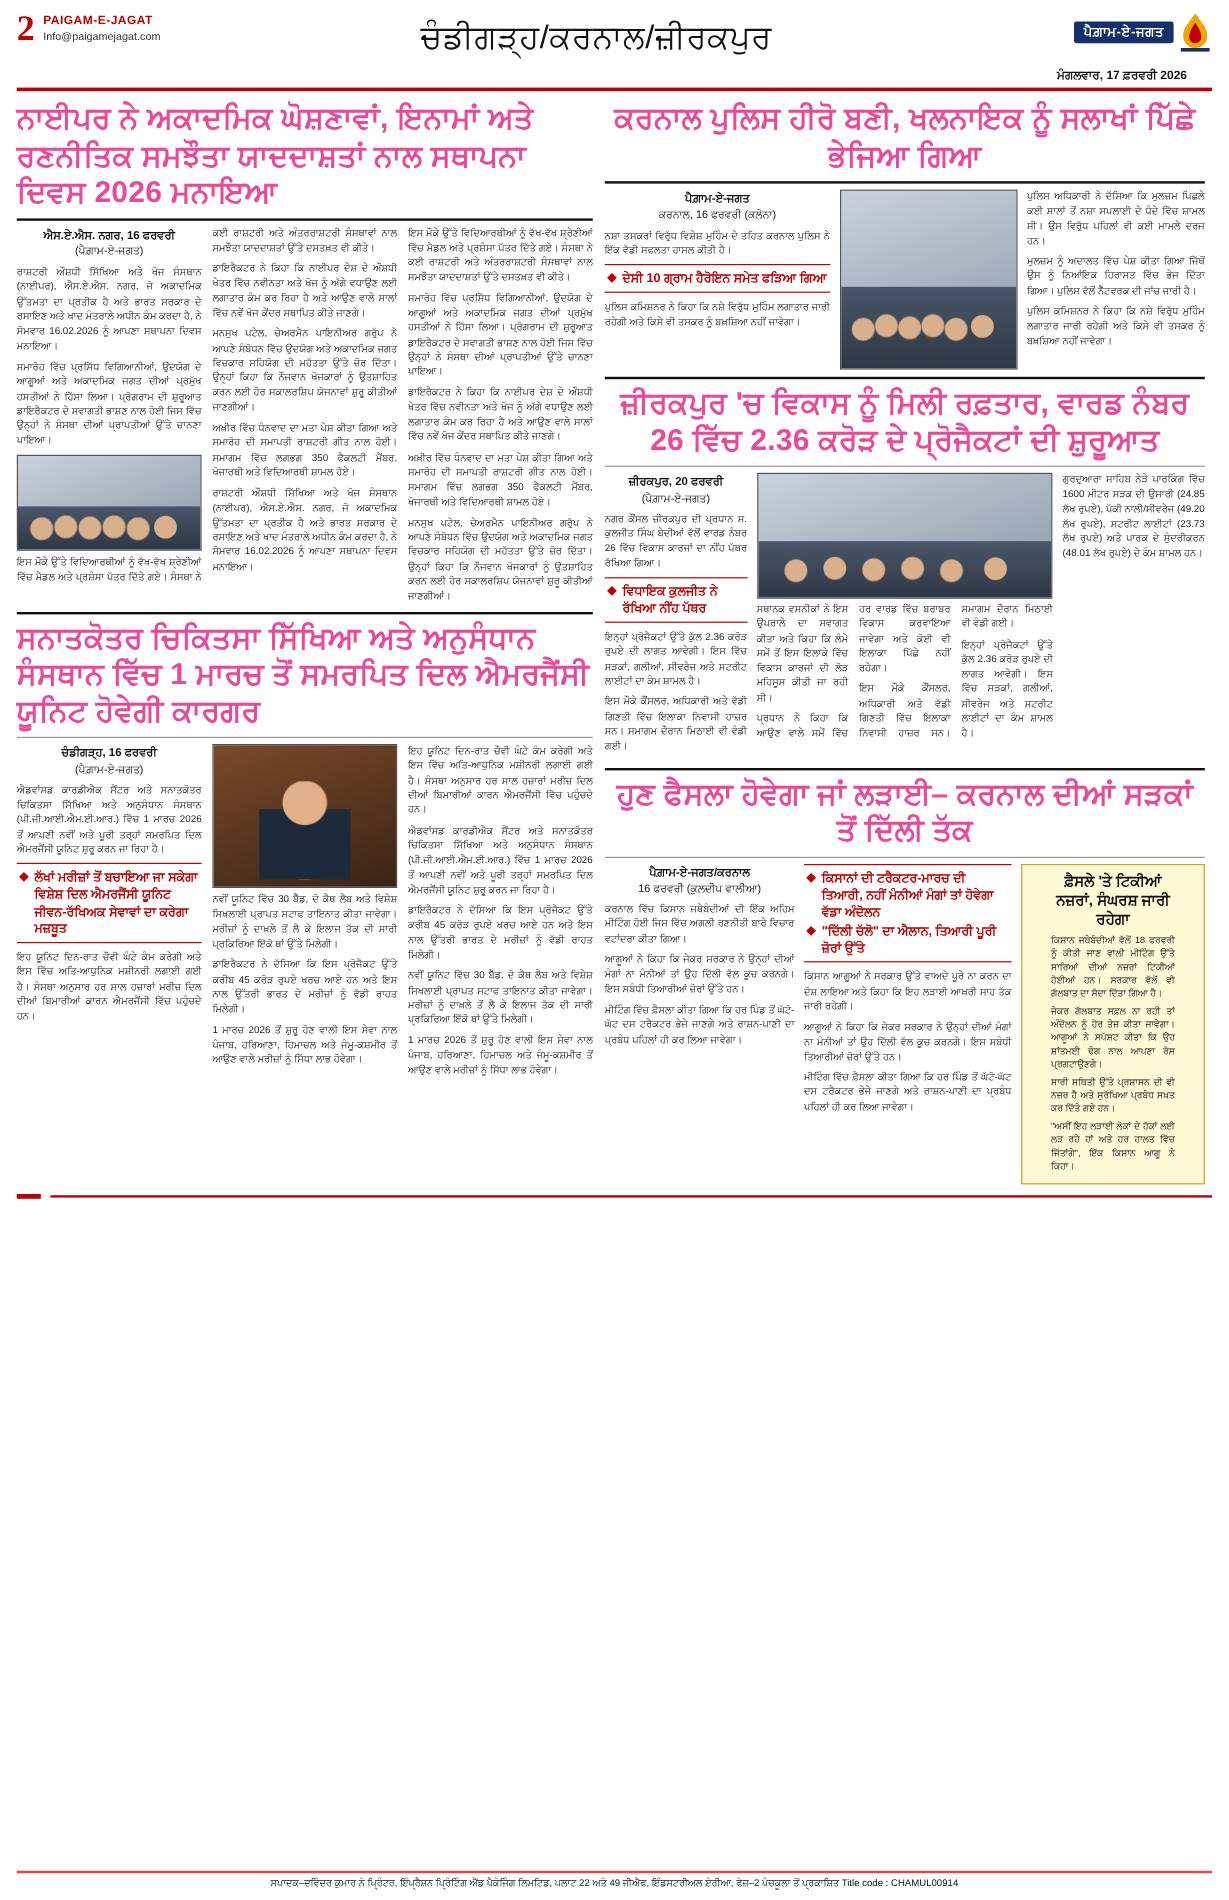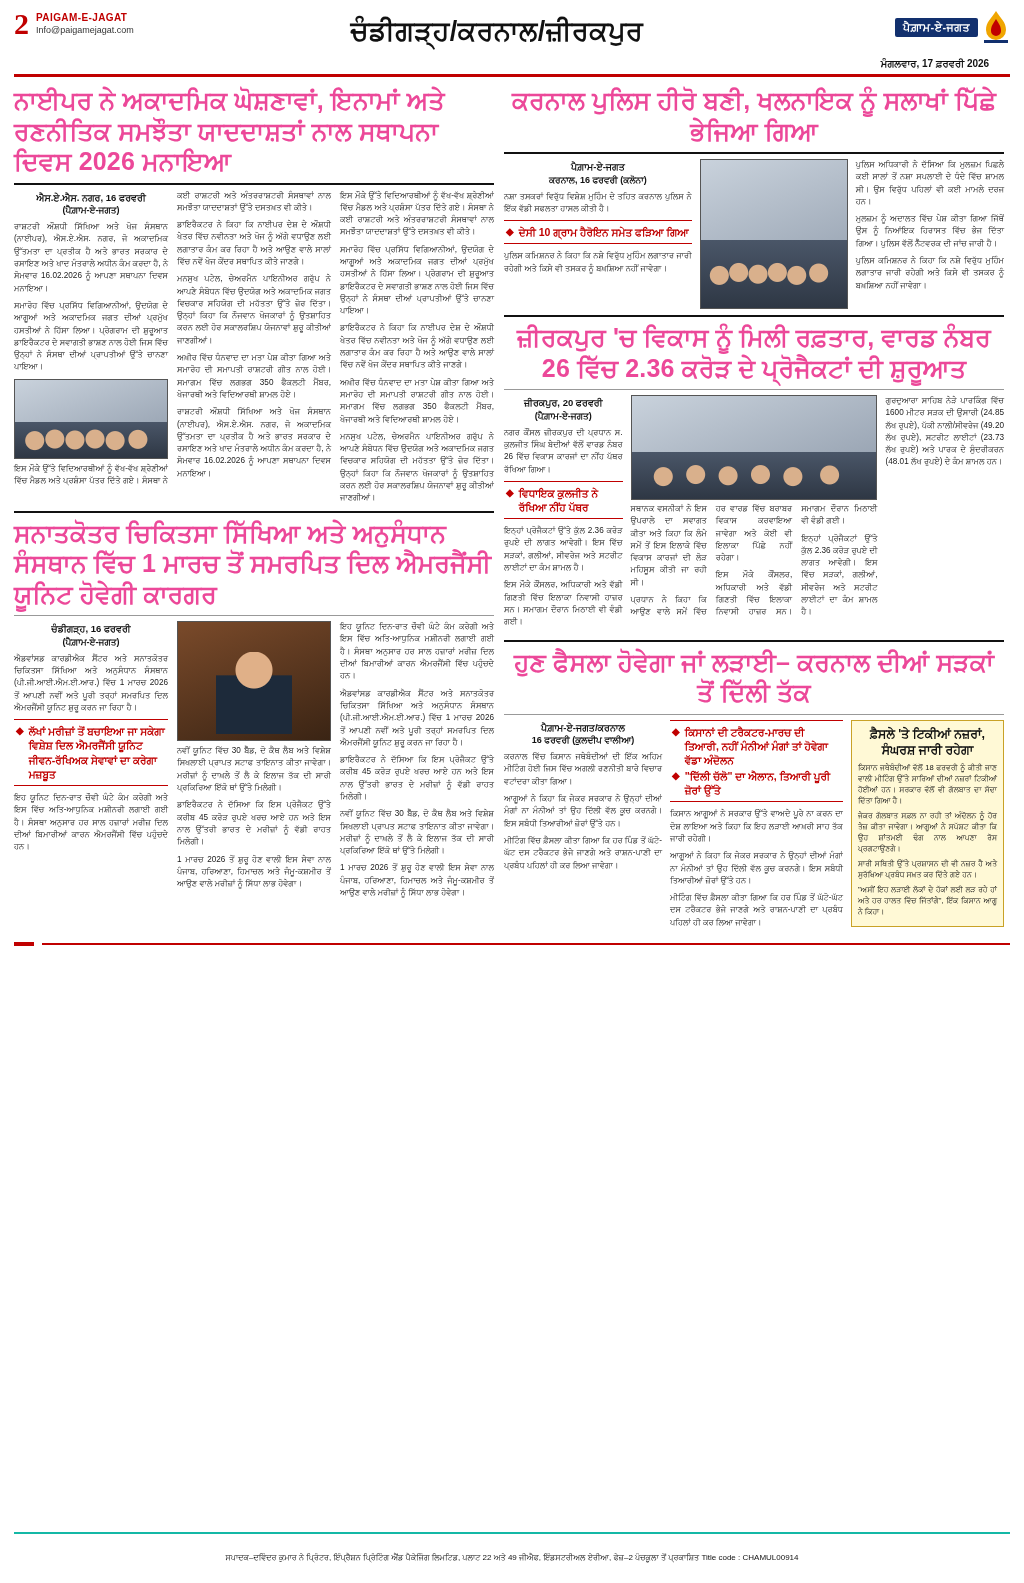--- a/index.html
+++ b/index.html
@@ -24,21 +24,21 @@
   }
   .mh-left { display:flex; align-items:flex-start; gap:7px; }
   .pagenum {
     font-size:30px; font-weight:bold; color:#c00000; line-height:0.9;
     font-family:"Liberation Serif", serif;
   }
   .mh-left-txt { line-height:1.25; padding-top:2px; }
   .paper-name { font-size:10px; font-weight:bold; color:#c00000; letter-spacing:0.4px; }
   .paper-mail { font-size:9px; color:#333; }
   .mh-center {
-    font-size:27px; font-weight:bold; letter-spacing:0.5px;
+    font-size:27px; font-weight:normal; letter-spacing:0.5px;
     color:#111; padding-top:6px; text-align:center; flex:1;
   }
   .mh-right { text-align:center; width:150px; }
   .logo-box {
     display:flex; align-items:center; gap:4px; justify-content:flex-end;
   }
   .logo-badge {
     background:#12306e; color:#fff; font-size:11px; font-weight:bold;
     padding:3px 8px; border-radius:2px; letter-spacing:0.5px;
   }
@@ -61,21 +61,21 @@
     color:#ec4899; letter-spacing:0.2px;
   }
   h2.head.center { text-align:center; }
   .rule-top { border-top:2px solid #111; margin:6px 0 5px; }
   .rule-thin { border-top:1px solid #999; margin:5px 0; }
 
   .byline {
     font-size:9.5px; font-weight:bold; text-align:center; line-height:1.35;
     margin:2px 0 4px;
   }
-  .byline .sub { font-weight:bold; font-size:9px; }
+  .byline .sub { font-weight:normal; font-size:9px; }
   .cols3 { column-count:3; column-gap:9px; }
   .cols5 { column-count:5; column-gap:7px; }
 
   p.body {
     font-size:8.2px; line-height:1.5; text-align:justify; margin:0 0 5px 0;
     color:#1a1a1a; hyphens:auto;
   }
   p.body.first { text-indent:0; }
 
   .photo {
@@ -105,21 +105,21 @@
   }
   .bullet {
     font-size:10.5px; font-weight:bold; color:#c00000; line-height:1.35;
     display:flex; gap:5px; margin-bottom:2px;
   }
   .bullet:last-child { margin-bottom:0; }
   .bullet .dot { color:#c00000; font-size:10px; line-height:1.3; }
 
   
   .yellowbox {
-    background:#fff9d6; border:1px solid #c9a227; padding:5px 6px;
+    background:#fff9d6; border:1px solid #c9a227; padding:5px 24px;
   }
   .yellowbox h4 {
     margin:0 0 4px 0; font-size:12.5px; font-weight:bold; color:#111;
     text-align:center; line-height:1.3;
   }
   .yellowbox p { font-size:7.6px; line-height:1.45; text-align:justify; margin:0 0 4px; }
 
   .subhead {
     font-size:9px; font-weight:bold; color:#c00000; margin:3px 0 2px;
   }
@@ -130,22 +130,22 @@
     display:flex; align-items:center; gap:8px; margin:8px 0 4px;
   }
   .contbar .tag {
     background:#c00000; color:#fff; font-size:14px; font-weight:bold;
     padding:2px 10px;
   }
   .contbar .line { flex:1; border-top:2px solid #c00000; }
 
   
   .footer {
-    position:absolute; left:14px; right:14px; bottom:20px;
-    border-top:2px solid #14b8a6; padding-top:18px; text-align:center;
+    position:absolute; left:14px; right:14px; bottom:8px;
+    border-top:2px solid #ef4444; padding-top:3px; text-align:center;
   }
   .footer .f1 { font-size:8px; line-height:1.4; }
   .footer .f2 { font-size:11.5px; font-family:"Liberation Serif", serif; font-weight:bold; line-height:1.3; }
 
   .flexrow { display:flex; gap:8px; }
   .small { font-size:7.8px; line-height:1.45; text-align:justify; margin:0 0 4px; }
 </style>
 </head>
 <body>
 

